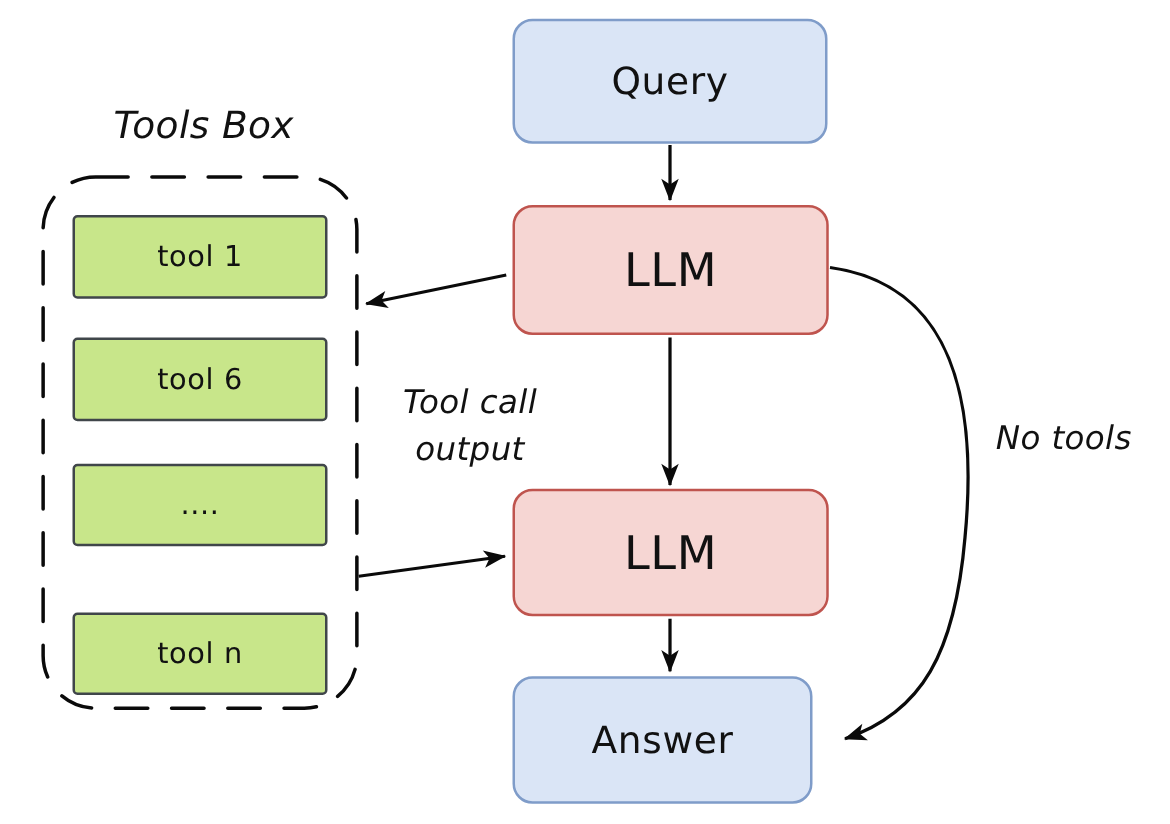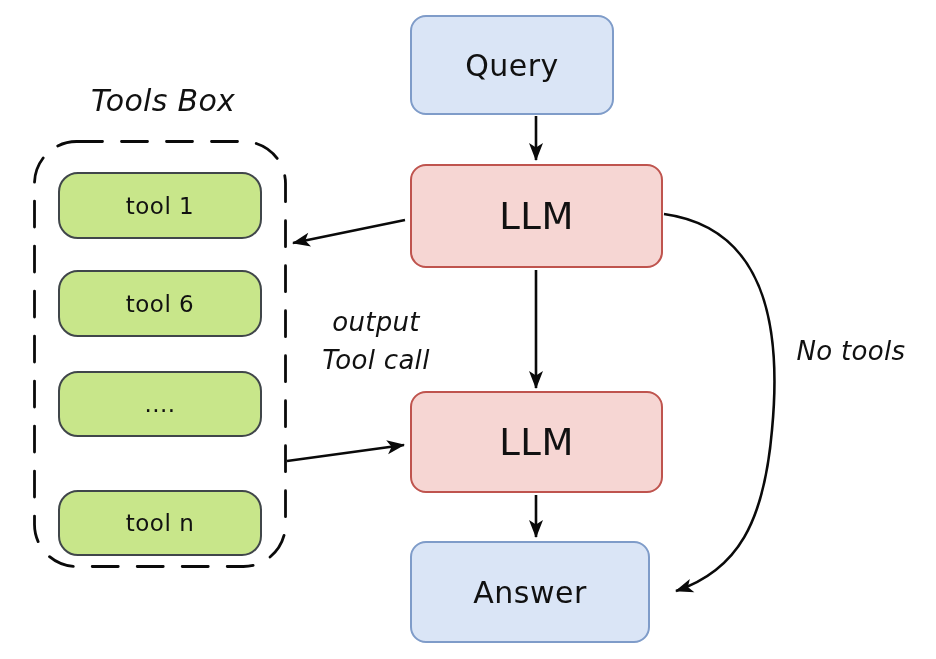--- a/index.html
+++ b/index.html
@@ -11,22 +11,22 @@
   html,body{margin:0;padding:0;background:#ffffff;}
   body{font-family:"DejaVu Sans","Liberation Sans",sans-serif;color:#111;}
   .canvas{position:relative;width:936px;height:659px;background:#fff;overflow:hidden;}
   .svg-layer{position:absolute;left:0;top:0;width:936px;height:659px;}
   .node{
     position:absolute;display:flex;align-items:center;justify-content:center;
     box-sizing:border-box;border-radius:16px;letter-spacing:.5px;
   }
   .node.blue{background:var(--blue-fill);border:2.5px solid var(--blue-border);}
   .node.red{background:var(--red-fill);border:2.5px solid var(--red-border);}
-  .node.green{background:var(--green-fill);border:2.4px solid var(--green-border);border-radius:20px;}
-  .node-query  {left:410px;top:15px; width:204px;height:100px;font-size:30px;}
+  .node.green{background:var(--green-fill);border:2.4px solid var(--green-border);border-radius:4px;}
+  .node-query  {left:410px;top:15px; width:252px;height:100px;font-size:30px;}
   .node-llm1   {left:410px;top:164px;width:253px;height:104px;font-size:37px;}
   .node-llm2   {left:410px;top:391px;width:253px;height:102px;font-size:37px;}
   .node-answer {left:410px;top:541px;width:240px;height:102px;font-size:30px;}
   .tool{left:58px;width:204px;height:67px;font-size:23px;}
   .tool-1{top:172px;}
   .tool-2{top:270px;}
   .tool-dots{top:371px;height:66px;}
   .tool-n{top:490px;height:66px;}
   .floating-label{
     position:absolute;text-align:center;font-style:italic;font-size:26px;
@@ -80,21 +80,21 @@
     <span>LLM</span>
   </div>
   <div class="node red node-llm2">
     <span>LLM</span>
   </div>
   <div class="node blue node-answer">
     <span>Answer</span>
   </div>
 
   <div class="floating-label tool-call-output">
+    <div>Tool call</div>
     <div>output</div>
-    <div>Tool call</div>
   </div>
 
   <div class="floating-label no-tools-required">
     <div>No tools</div>
   </div>
 
 </div>
 
 </body></html>

